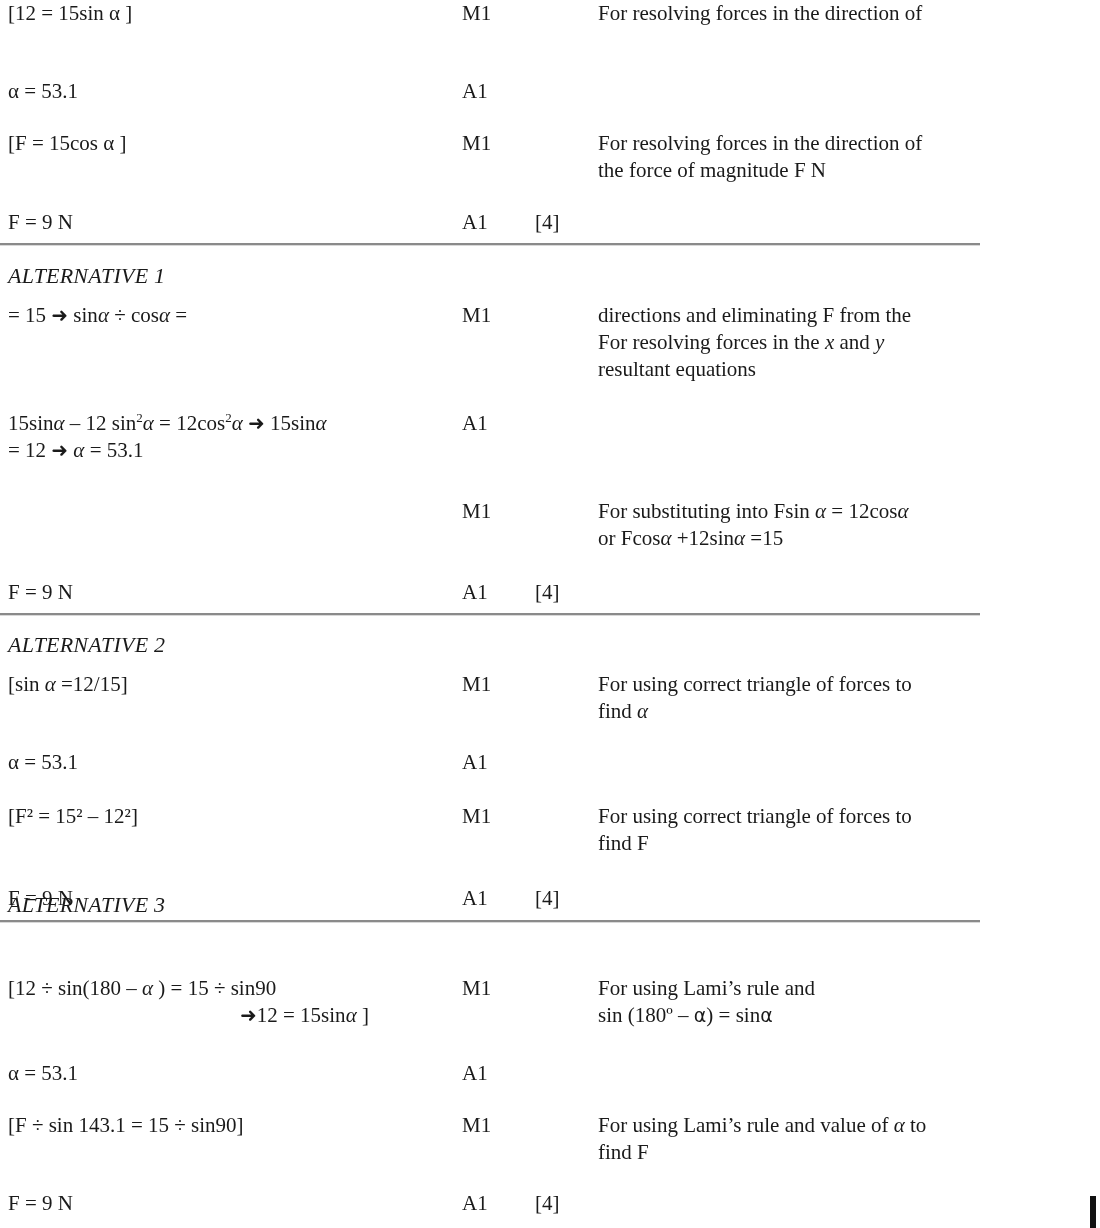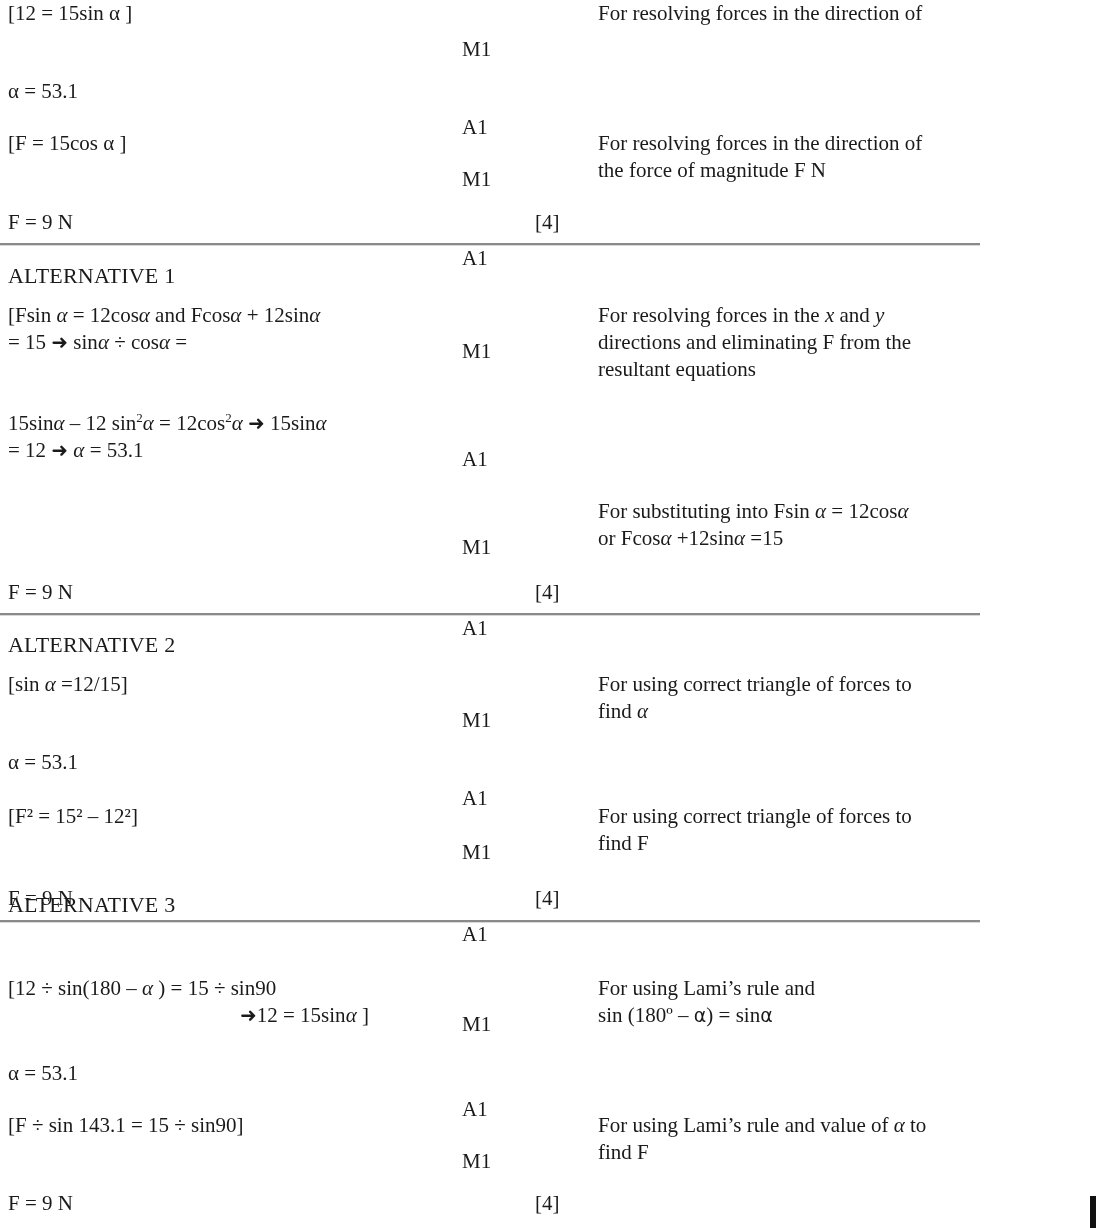--- a/index.html
+++ b/index.html
@@ -36,21 +36,20 @@
     font-size: 21px;
     line-height: 27px;
   }
   .col-mark {
     position: absolute;
     left: 462px;
     top: 0;
     width: 70px;
     font-size: 21px;
     line-height: 27px;
-    margin-top: 36px;
   }
   .col-total {
     position: absolute;
     left: 535px;
     top: 0;
     width: 60px;
     font-size: 21px;
     line-height: 27px;
   }
   .col-note {
@@ -61,20 +60,21 @@
     font-size: 21px;
     line-height: 27px;
   }
 
   .section-head {
     position: absolute;
     left: 8px;
     font-size: 22px;
     line-height: 28px;
     letter-spacing: 0.2px;
+    font-style: italic;
   }
 
   .sep {
     position: absolute;
     left: 0;
     width: 980px;
     height: 3px;
     background: linear-gradient(to bottom, #8a8a8a 0px, #8a8a8a 2px, #d8d8d8 2px, #d8d8d8 3px);
   }
 
@@ -139,28 +139,27 @@
     <div class="col-total">[4]</div>
     <div class="col-note"></div>
   </div>
 
   <div class="sep" style="top:243px;"></div>
 
   <div class="section-head" style="top:262px;">ALTERNATIVE 1</div>
 
   <div class="row" style="top:302px;">
     <div class="col-work">
-      <div class="nowrap"><span>[Fsin </span><span class="alpha">α</span><span> = 12cos</span><span class="alpha">α</span><span> and Fcos</span><span class="alpha">α</span><span> + 12sin</span><span class="alpha">α</span></div>
       <div class="nowrap"><span>= 15 </span><span class="arrow">➜</span><span> sin</span><span class="alpha">α</span><span> ÷ cos</span><span class="alpha">α</span><span> =</span></div>
     </div>
     <div class="col-mark">M1</div>
     <div class="col-total"></div>
     <div class="col-note">
+      <div>directions and eliminating F from the</div>
       <div>For resolving forces in the <span class="ital">x</span> and <span class="ital">y</span></div>
-      <div>directions and eliminating F from the</div>
       <div>resultant equations</div>
     </div>
   </div>
 
   <div class="row" style="top:410px;">
     <div class="col-work">
       <div class="nowrap"><span>15sin</span><span class="alpha">α</span><span> – 12 sin</span><sup>2</sup><span class="alpha">α</span><span> = 12cos</span><sup>2</sup><span class="alpha">α</span><span> </span><span class="arrow">➜</span><span> 15sin</span><span class="alpha">α</span></div>
       <div class="nowrap"><span>= 12 </span><span class="arrow">➜</span><span> </span><span class="alpha">α</span><span> = 53.1</span></div>
     </div>
     <div class="col-mark">A1</div>

